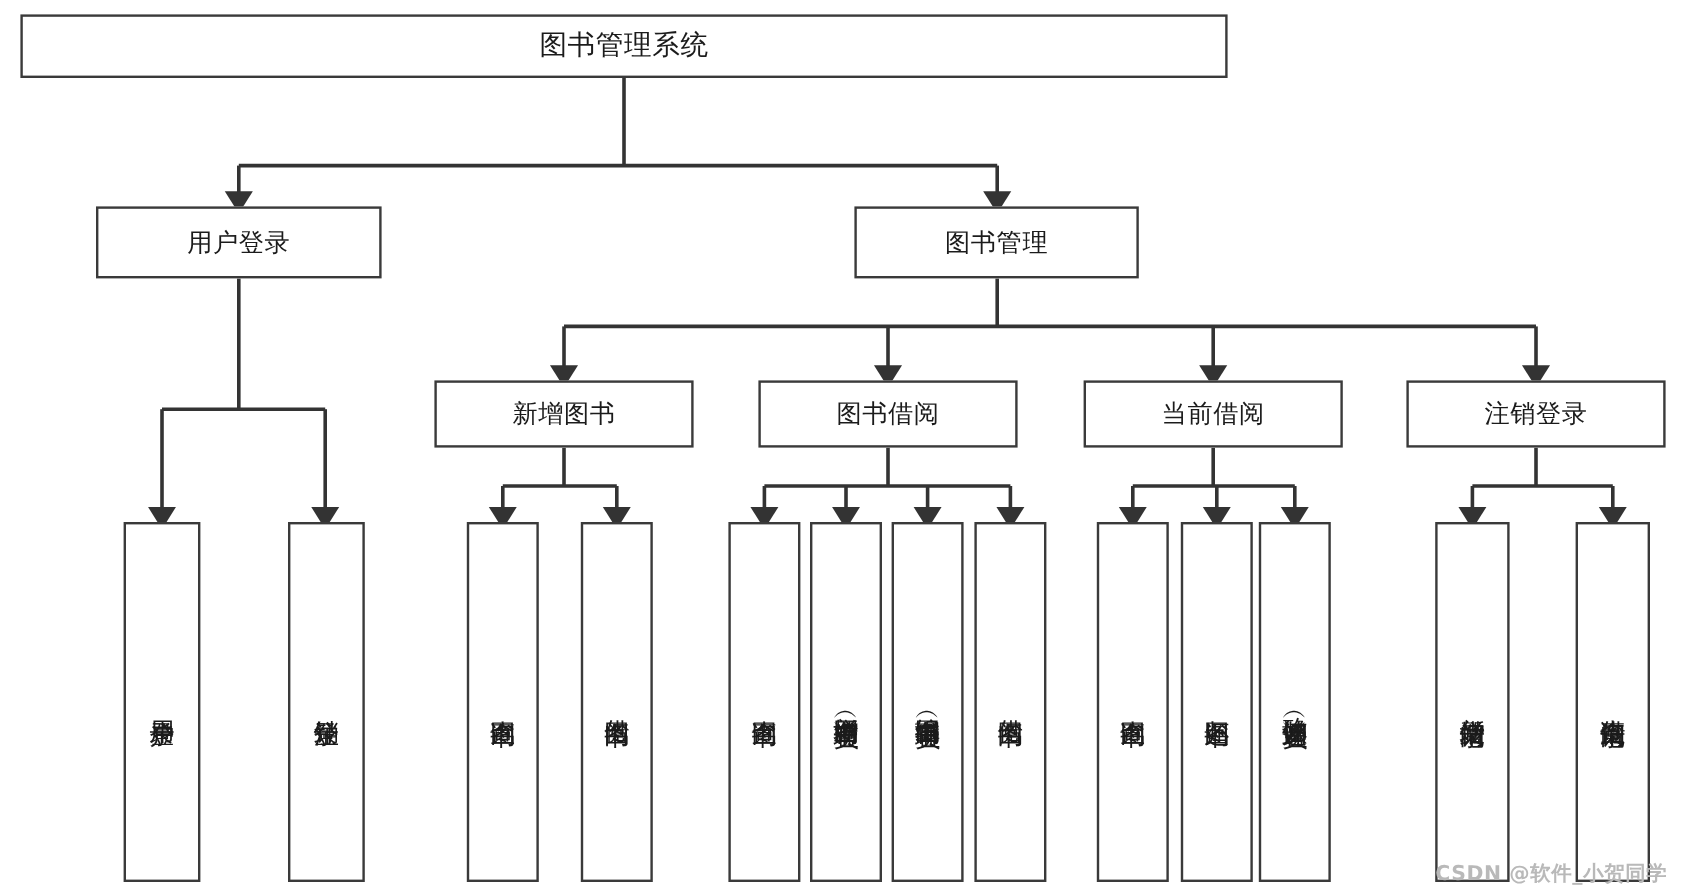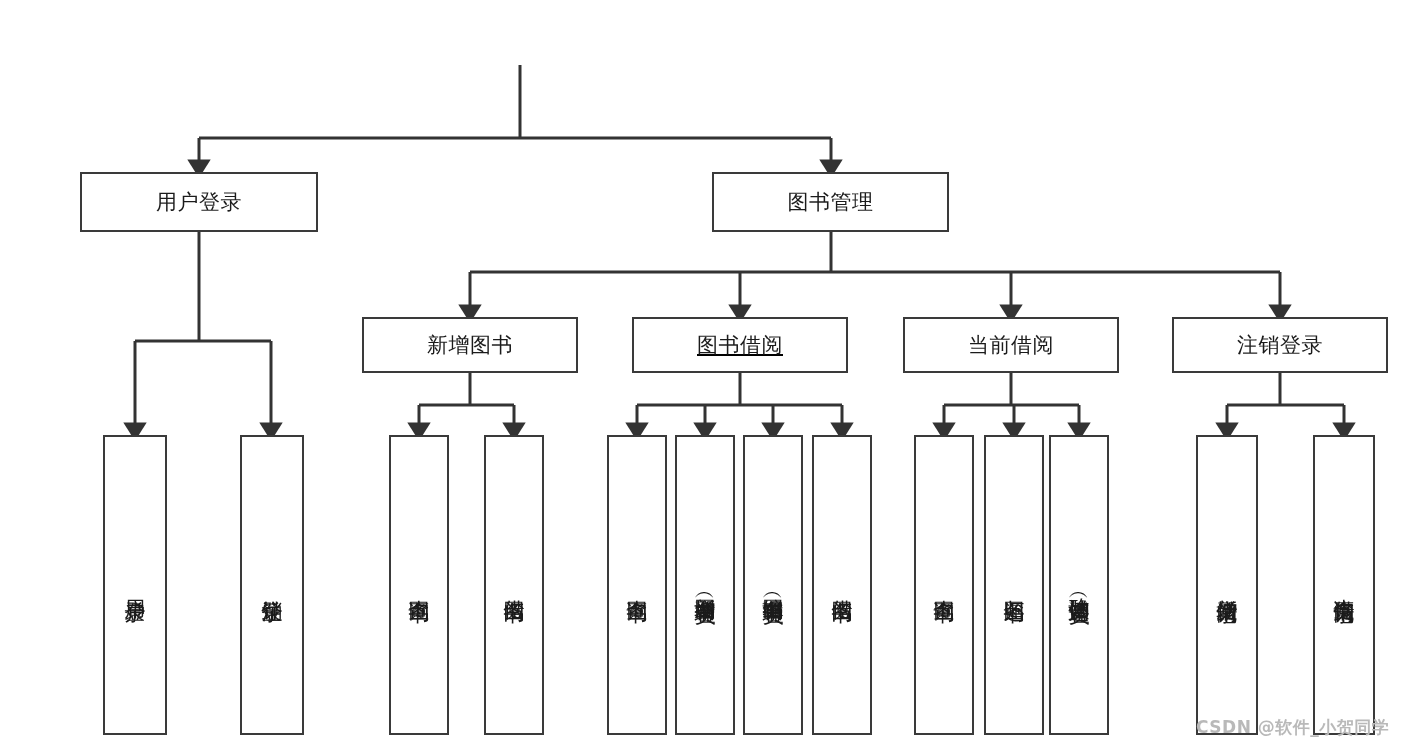--- a/index.html
+++ b/index.html
@@ -116,34 +116,37 @@
       <path d="M1014,405 L1014,429" marker-end="url(#arrowhead)"></path>
       <path d="M1079,405 L1079,429" marker-end="url(#arrowhead)"></path>
 
       <path d="M1280,373 L1280,405"></path>
       <path d="M1227,405 L1344,405"></path>
       <path d="M1227,405 L1227,429" marker-end="url(#arrowhead)"></path>
       <path d="M1344,405 L1344,429" marker-end="url(#arrowhead)"></path>
     </g>
   </svg>
 
+  <div class="node-box" style="left:17px; top:12px; width:1006px; height:53px;">
+    <span class="node-label-h root-label">图书管理系统</span>
+  </div>
 
   <div class="node-box" style="left:80px; top:172px; width:238px; height:60px;">
     <span class="node-label-h">用户登录</span>
   </div>
 
   <div class="node-box" style="left:712px; top:172px; width:237px; height:60px;">
     <span class="node-label-h">图书管理</span>
   </div>
 
   <div class="node-box" style="left:362px; top:317px; width:216px; height:56px;">
     <span class="node-label-h">新增图书</span>
   </div>
 
-  <div class="node-box" style="left:632px; top:317px; width:216px; height:56px;text-decoration:underline;">
+  <div class="node-box" style="left:632px; top:317px; width:216px; height:56px;">
     <span class="node-label-h">图书借阅</span>
   </div>
 
   <div class="node-box" style="left:903px; top:317px; width:216px; height:56px;">
     <span class="node-label-h">当前借阅</span>
   </div>
 
   <div class="node-box" style="left:1172px; top:317px; width:216px; height:56px;">
     <span class="node-label-h">注销登录</span>
   </div>

